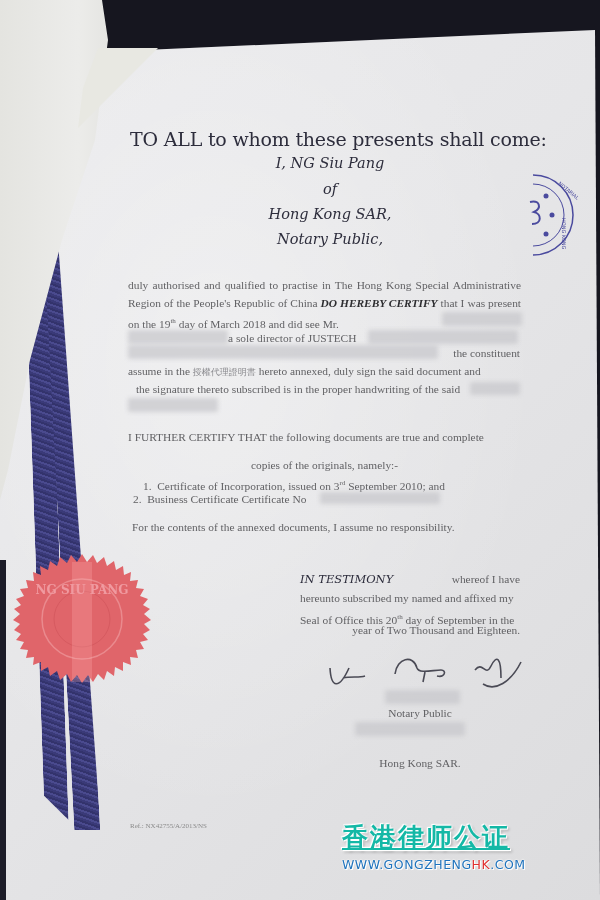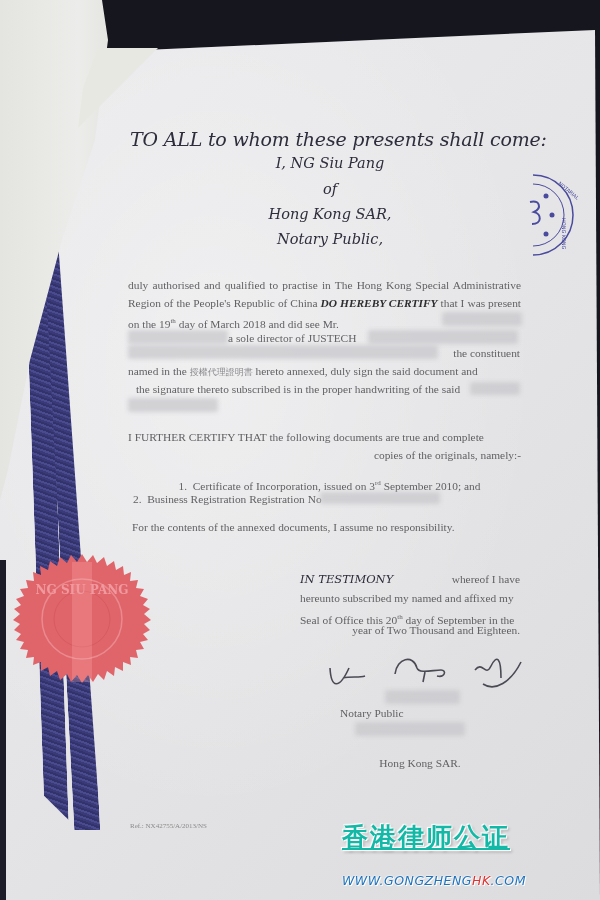--- a/index.html
+++ b/index.html
@@ -18,30 +18,30 @@
           box-shadow:2px 0 6px rgba(0,0,0,0.2); }
   .fold-corner { position:absolute; left:78px; top:48px; width:80px; height:80px;
           background:#e8e8e2; clip-path:polygon(20px 0, 80px 0, 0 80px, 5px 40px); }
   .ribbon { position:absolute; background:repeating-linear-gradient(20deg,#3a3a78 0 2px,#4a4a8e 2px 4px,#33336c 4px 6px); }
   .ribbon.r1 { left:34px; top:210px; width:24px; height:610px; transform:skewX(2deg); clip-path:polygon(10px 0, 24px 0, 24px 100%, 0 96%, 0 30px); }
   .ribbon.r2 { left:58px; top:210px; width:26px; height:620px; transform:skewX(3deg); clip-path:polygon(0 0, 14px 0, 26px 96%, 26px 100%, 0 100%); }
   .ribbon.r1 { left:34px; }
   .seal { position:absolute; left:12px; top:552px; width:140px; height:140px; }
   .stamp { position:absolute; left:528px; top:170px; width:70px; height:90px; }
   .text { position:absolute; color:#3a3a3a; }
-  .title { left:130px; top:128px; font-family:"DejaVu Serif", serif; font-style:italic; font-size:19px; color:#2d2d3c; letter-spacing:-0.2px; }
+  .title { left:130px; top:128px; font-family:"DejaVu Serif", serif; font-size:19px; color:#2d2d3c; letter-spacing:-0.2px; }
   .center-line { font-family:"DejaVu Serif", serif; font-style:italic; font-size:14.5px; color:#2d2d3c; width:200px; text-align:center; left:230px; }
   .body { font-size:11.4px; color:#616164; line-height:18px; left:128px; width:393px; text-align:justify; }
   .body b { color:#2d2d30;font-style:italic; }
   .blur { position:absolute; background:rgba(200,200,204,0.75); filter:blur(2px); border-radius:2px; }
   .sig { position:absolute; left:325px; top:648px; width:210px; height:60px; }
   .watermark { position:absolute; left:342px; top:820px; width:220px; }
   .wm-cn { font-family:"DejaVu Sans", sans-serif; font-weight:bold; font-size:26px; color:#14b8a6; letter-spacing:2px;
            text-shadow:0 0 3px #fff, 0 0 3px #fff, 1px 1px 0 #fff, -1px -1px 0 #fff, 2px 2px 3px rgba(0,0,0,0.3);text-decoration:underline; }
-  .wm-url { font-family:"DejaVu Sans", sans-serif; font-style:italic; font-size:12.5px; color:#1f73bd; letter-spacing:0.5px; margin-top:18px;
+  .wm-url { font-family:"DejaVu Sans", sans-serif; font-size:12.5px; color:#1f73bd; letter-spacing:0.5px; margin-top:2px;
             text-shadow:0 0 2px #fff, 0 0 2px #fff, 1px 1px 0 #fff; }
   .wm-url .hl { color:#e03030; }
   .ref { left:130px; top:822px; font-size:7px; color:#8a8a8a; }
 </style>
 </head>
 <body>
 
 <div class="backdrop"></div>
 <div class="page"></div>
 <div class="page-shade"></div>
@@ -62,34 +62,34 @@
 <div class="text body" style="top:276px">
   <span>duly authorised and qualified to practise in The Hong Kong Special Administrative Region of the People's Republic of China </span><b>DO HEREBY CERTIFY</b><span> that I was present on the 19</span><sup style="font-size:7px">th</sup><span> day of March 2018 and did see Mr.</span>
 </div>
 <div class="blur" style="left:442px;top:312px;width:80px;height:14px"></div>
 <div class="blur" style="left:128px;top:330px;width:100px;height:14px"></div>
 <div class="text body" style="top:329px;left:228px;width:200px;text-align:left">a sole director of JUSTECH</div>
 <div class="blur" style="left:368px;top:330px;width:150px;height:14px"></div>
 <div class="blur" style="left:128px;top:345px;width:310px;height:14px"></div>
 <div class="text body" style="top:344px;left:440px;width:80px;text-align:right">the constituent</div>
 <div class="text body" style="top:362px">
-  <span>named in the </span><span style="font-family:'DejaVu Sans',sans-serif;font-size:9px;color:#8a8a8e">授權代理證明書</span><span> hereto annexed, duly sign the said document and</span>
+  <span>assume in the </span><span style="font-family:'DejaVu Sans',sans-serif;font-size:9px;color:#8a8a8e">授權代理證明書</span><span> hereto annexed, duly sign the said document and</span>
 </div>
 <div class="text body" style="top:380px;width:340px;text-align:center">the signature thereto subscribed is in the proper handwriting of the said</div>
 <div class="blur" style="left:470px;top:382px;width:50px;height:13px"></div>
 <div class="blur" style="left:128px;top:398px;width:90px;height:14px"></div>
 
 <div class="text body" style="top:428px">I FURTHER CERTIFY THAT the following documents are true and complete</div>
-<div class="text body" style="top:446px;text-align:right">copies of the originals, namely:-</div>
+<div class="text body" style="top:456px;text-align:center">copies of the originals, namely:-</div>
 
-<div class="text body" style="top:474px;left:133px;text-align:center">
+<div class="text body" style="top:474px;left:143px;text-align:left">
   <span>1.</span>&nbsp; <span>Certificate of Incorporation, issued on 3</span><sup style="font-size:7px">rd</sup><span> September 2010; and</span>
 </div>
 <div class="text body" style="top:490px;left:133px;text-align:left">
-  <span>2.</span>&nbsp; <span>Business Registration Registration No</span>
+  <span>2.</span>&nbsp; <span>Business Certificate Certificate No</span>
 </div>
 <div class="blur" style="left:320px;top:492px;width:120px;height:12px"></div>
 
 <div class="text body" style="top:518px;left:132px;text-align:left">For the contents of the annexed documents, I assume no responsibility.</div>
 
 <div class="text body" style="top:570px;left:300px;width:220px">
   <b style="font-family:'DejaVu Serif',serif;font-style:italic;font-weight:normal;color:#2d2d3c;font-size:11.5px">IN TESTIMONY</b>
   <span style="float:right">whereof I have</span>
 </div>
 <div class="text body" style="top:589px;left:300px;width:220px">hereunto subscribed my named and affixed my</div>
@@ -97,21 +97,21 @@
   <span>Seal of Office this 20</span><sup style="font-size:7px">th</sup><span> day of September in the</span>
 </div>
 <div class="text body" style="top:621px;left:300px;width:220px;text-align:right">year of Two Thousand and Eighteen.</div>
 
 <svg class="sig" viewBox="0 0 210 60">
   <path d="M5 20 C 6 40, 14 42, 24 20 M18 30 C 26 28, 34 30, 40 28" stroke="#4a4a55" stroke-width="1.6" fill="none"></path>
   <path d="M70 26 C 72 10, 88 6, 92 20 C 94 26, 108 22, 116 22 C 122 22, 120 30, 112 28 M100 24 L98 34" stroke="#4a4a55" stroke-width="1.6" fill="none"></path>
   <path d="M150 22 C 158 12, 160 30, 166 18 C 172 6, 176 10, 176 30 M158 36 C 170 44, 186 34, 196 14" stroke="#4a4a55" stroke-width="1.6" fill="none"></path>
 </svg>
 <div class="blur" style="left:385px;top:690px;width:75px;height:14px"></div>
-<div class="text body" style="top:704px;left:340px;width:160px;text-align:left">Notary Public</div>
+<div class="text body" style="top:704px;left:340px;width:160px;text-align:center">Notary Public</div>
 <div class="blur" style="left:355px;top:722px;width:110px;height:14px"></div>
 <div class="text body" style="top:754px;left:340px;width:160px;text-align:center">Hong Kong SAR.</div>
 
 <div class="text ref">Ref.: NX42755/A/2013/NS</div>
 
 <svg class="seal" viewBox="0 0 140 140">
   <polygon fill="#e0656a" points="70,2 75,10 81,3 85,11 92,5 95,14 102,9 104,18 111,14 112,23 119,20 118,29 126,28 124,36 132,37 128,44 136,47 131,53 138,57 132,62 139,68 132,72 138,78 131,82 136,88 128,90 132,97 124,98 126,106 118,105 119,113 111,110 111,119 103,115 102,124 95,119 92,128 86,122 81,130 76,123 70,131 65,123 59,130 55,122 48,128 45,119 38,124 36,115 29,119 29,110 21,113 22,105 14,106 16,98 8,97 12,90 4,88 9,82 2,78 8,72 1,68 8,62 2,57 9,53 4,47 12,44 8,37 16,36 14,28 22,29 21,20 29,23 28,14 36,18 38,9 45,14 48,5 55,11 59,3 65,10"></polygon>
   <circle cx="70" cy="67" r="40" fill="none" stroke="#ea8a8e" stroke-width="1.5"></circle>
   <circle cx="70" cy="67" r="28" fill="none" stroke="#d65a60" stroke-width="1"></circle>
   <rect x="60" y="10" width="20" height="120" fill="rgba(255,180,180,0.25)"></rect>

